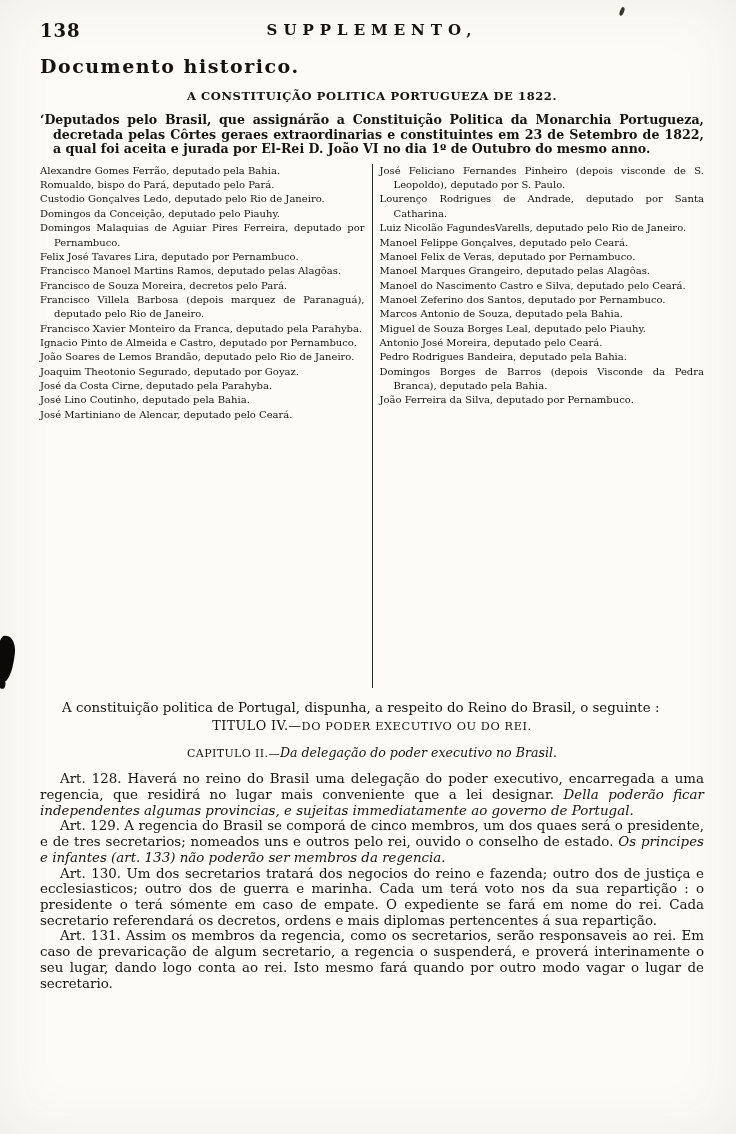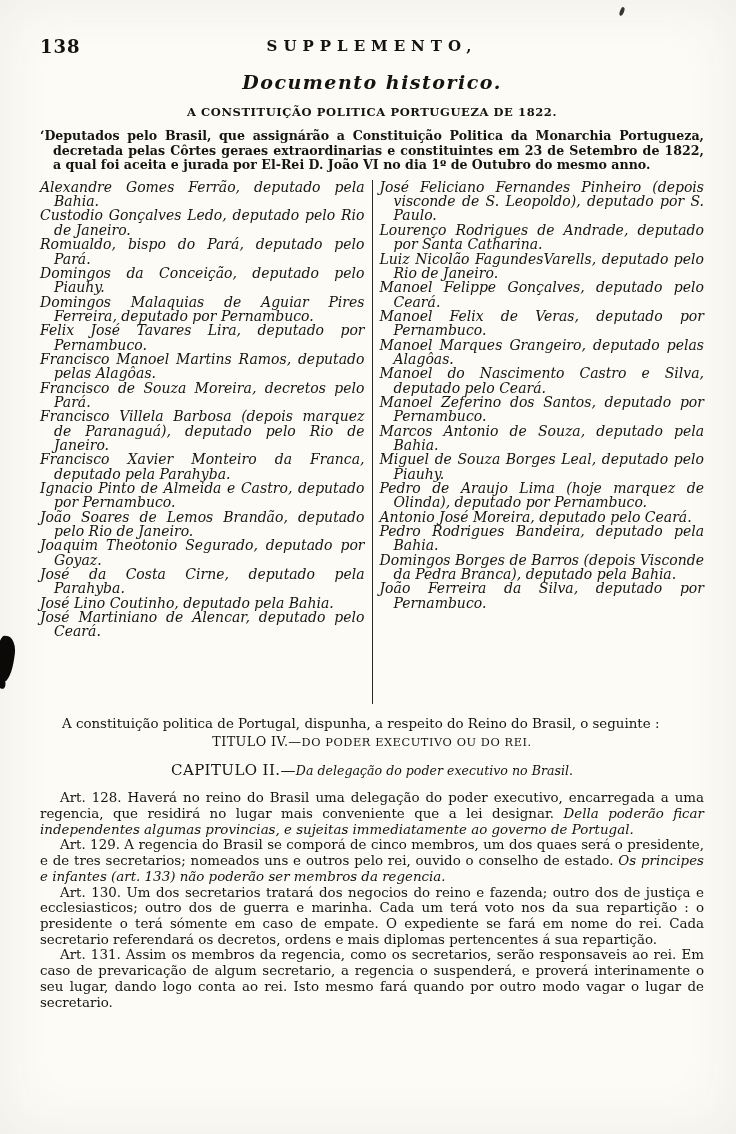--- a/index.html
+++ b/index.html
@@ -12,21 +12,21 @@
     position: relative;
     width: 736px;
     height: 1134px;
     background: #fcfbf6;
     color: #161310;
     overflow: hidden;
     box-shadow: inset 0 0 60px rgba(60,50,30,0.07);
   }
   .content {
     position: relative;
-    padding: 36px 32px 0 40px;
+    padding: 20px 32px 0 40px;
   }
   .header-row {
     position: relative;
     height: 24px;
     text-align: center;
   }
   .page-number {
     position: absolute;
     left: 0;
     top: 0;
@@ -34,25 +34,23 @@
     font-weight: bold;
     letter-spacing: 1px;
   }
   .header-title {
     font-size: 15px;
     font-weight: bold;
     letter-spacing: 6px;
   }
   .doc-title {
     margin-top: 11px;
-    text-align: center;
     font-size: 19px;
     font-weight: bold;
     letter-spacing: 1.5px;
-    font-style: italic;
   }
   .doc-subtitle {
     margin-top: 12px;
     text-align: center;
     font-size: 11.5px;
     font-weight: bold;
     letter-spacing: 0.6px;
   }
   .intro {
     margin-top: 10px;
@@ -69,47 +67,46 @@
     align-items: stretch;
   }
   .col { flex: 1 1 0; min-height: 524px; }
   .col.left  { padding-right: 7px; }
   .col.right { padding-left: 7px; }
   .divider {
     flex: 0 0 1px;
     background: #2c2822;
   }
   .deputy {
-    font-size: 14px;
+    font-size: 10px;
     line-height: 14.35px;
     text-align: justify;
     padding-left: 14px;
     text-indent: -14px;
-    font-style: italic;
   }
   .lead {
     margin-top: 12px;
     font-size: 13.4px;
     line-height: 15.6px;
     text-align: justify;
     text-indent: 22px;
   }
   .titulo {
     margin-top: 3px;
     text-align: center;
     font-size: 12.8px;
   }
   .titulo .label { letter-spacing: 0.4px; }
   .titulo .small-caps { font-size: 11.3px; letter-spacing: 0.6px; }
   .capitulo {
     margin-top: 12px;
     text-align: center;
     font-size: 12.6px;
   }
-  .capitulo .small-caps { font-size: 15px; letter-spacing: 0.4px; }
+  .capitulo .small-caps { font-size: 11px; letter-spacing: 0.4px; }
   .it { font-style: italic; }
   .articles { margin-top: 11px; }
   .article {
     font-size: 13.4px;
     line-height: 15.7px;
     text-align: justify;
     text-indent: 20px;
   }
   .ink-blot {
     position: absolute;
@@ -158,22 +155,22 @@
 
     <div class="doc-title">Documento historico.</div>
 
     <div class="doc-subtitle">A CONSTITUIÇÃO POLITICA PORTUGUEZA DE 1822.</div>
 
     <p class="intro">‘Deputados pelo Brasil, que assignárão a Constituição Politica da Monarchia Portugueza, decretada pelas Côrtes geraes extraordinarias e constituintes em 23 de Setembro de 1822, a qual foi aceita e jurada por El-Rei D. João VI no dia 1º de Outubro do mesmo anno.</p>
 
     <div class="columns">
       <div class="col left" id="col-left">
           <p class="deputy">Alexandre Gomes Ferrão, deputado pela Bahia.</p>
+          <p class="deputy">Romualdo, bispo do Pará, deputado pelo Pará.</p>
           <p class="deputy">Custodio Gonçalves Ledo, deputado pelo Rio de Janeiro.</p>
-          <p class="deputy">Romualdo, bispo do Pará, deputado pelo Pará.</p>
           <p class="deputy">Domingos da Conceição, deputado pelo Piauhy.</p>
           <p class="deputy">Domingos Malaquias de Aguiar Pires Ferreira, deputado por Pernambuco.</p>
           <p class="deputy">Felix José Tavares Lira, deputado por Pernambuco.</p>
           <p class="deputy">Francisco Manoel Martins Ramos, deputado pelas Alagôas.</p>
           <p class="deputy">Francisco de Souza Moreira, decretos pelo Pará.</p>
           <p class="deputy">Francisco Villela Barbosa (depois marquez de Paranaguá), deputado pelo Rio de Janeiro.</p>
           <p class="deputy">Francisco Xavier Monteiro da Franca, deputado pela Parahyba.</p>
           <p class="deputy">Ignacio Pinto de Almeida e Castro, deputado por Pernambuco.</p>
           <p class="deputy">João Soares de Lemos Brandão, deputado pelo Rio de Janeiro.</p>
           <p class="deputy">Joaquim Theotonio Segurado, deputado por Goyaz.</p>
@@ -186,21 +183,20 @@
           <p class="deputy">José Feliciano Fernandes Pinheiro (depois visconde de S. Leopoldo), deputado por S. Paulo.</p>
           <p class="deputy">Lourenço Rodrigues de Andrade, deputado por Santa Catharina.</p>
           <p class="deputy">Luiz Nicolão FagundesVarells, deputado pelo Rio de Janeiro.</p>
           <p class="deputy">Manoel Felippe Gonçalves, deputado pelo Ceará.</p>
           <p class="deputy">Manoel Felix de Veras, deputado por Pernambuco.</p>
           <p class="deputy">Manoel Marques Grangeiro, deputado pelas Alagôas.</p>
           <p class="deputy">Manoel do Nascimento Castro e Silva, deputado pelo Ceará.</p>
           <p class="deputy">Manoel Zeferino dos Santos, deputado por Pernambuco.</p>
           <p class="deputy">Marcos Antonio de Souza, deputado pela Bahia.</p>
           <p class="deputy">Miguel de Souza Borges Leal, deputado pelo Piauhy.</p>
-          <p class="deputy">Pedro de Araujo Lima (hoje marquez de Olinda), deputado por Pernambuco.</p>
           <p class="deputy">Antonio José Moreira, deputado pelo Ceará.</p>
           <p class="deputy">Pedro Rodrigues Bandeira, deputado pela Bahia.</p>
           <p class="deputy">Domingos Borges de Barros (depois Visconde da Pedra Branca), deputado pela Bahia.</p>
           <p class="deputy">João Ferreira da Silva, deputado por Pernambuco.</p>
         </div>
     </div>
 
     <p class="lead">A constituição politica de Portugal, dispunha, a respeito do Reino do Brasil, o seguinte :</p>
 
     <p class="titulo"><span class="label">TITULO IV.—</span><span class="small-caps">DO PODER EXECUTIVO OU DO REI.</span></p>

